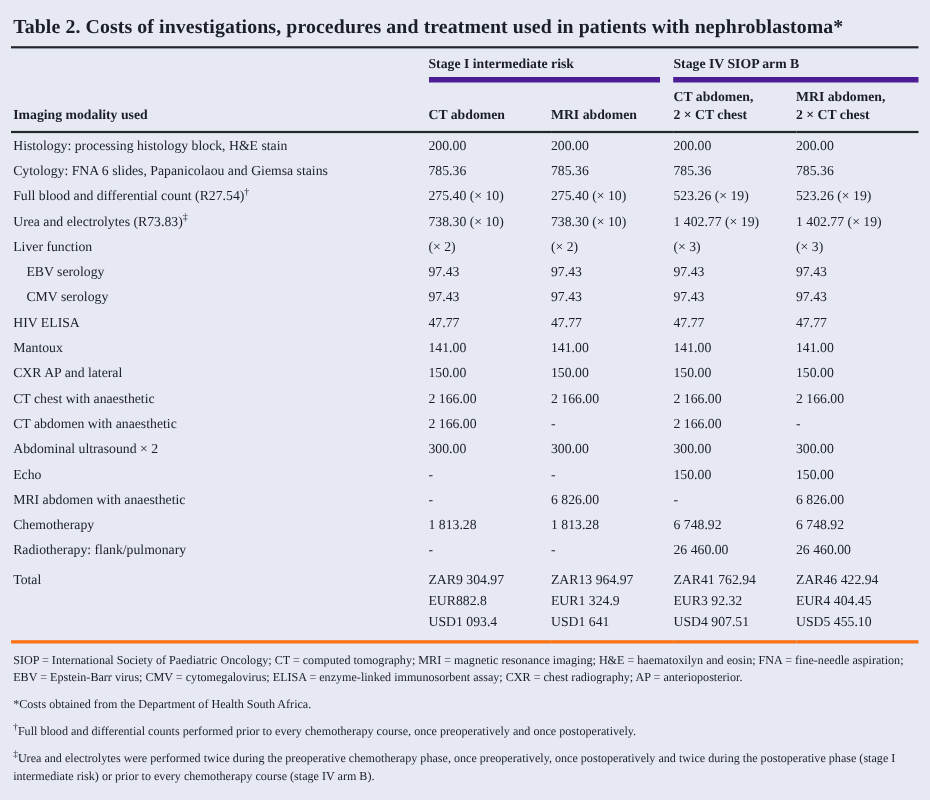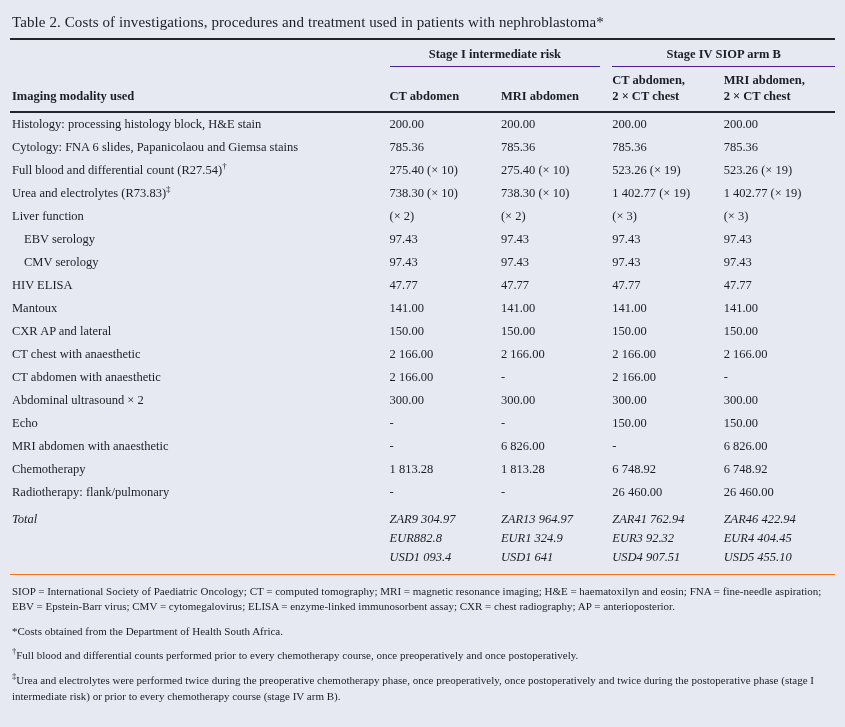--- a/index.html
+++ b/index.html
@@ -8,22 +8,22 @@
   body {
     width: 845px; height: 727px;
     background: #e6e9f2;
     color: #1b1e26;
     font-family: "Liberation Serif", "DejaVu Serif", serif;
     overflow: hidden;
   }
   .panel { padding: 10px 10px 0 10px; }
 
   .table-title {
-    font-weight: normal;
-    font-size: 15px;
+    font-weight: bold;
+    font-size: 18px;
     padding: 4px 0 7px 2px;
     border-bottom: 2px solid #22262b;
     letter-spacing: 0.1px;
   }
 
   table.costs {
     width: 100%;
     border-collapse: collapse;
     table-layout: fixed;
   }
@@ -33,22 +33,22 @@
   thead th {
     font-weight: bold;
     font-size: 12.5px;
     text-align: left;
     vertical-align: bottom;
     padding: 0;
   }
   .group-cell { padding: 5px 0 0 0; }
   .group-cell.gap-right .group-label { margin-right: 12px; }
   .group-label {
-    text-align: center;
-    border-bottom: 1px solid #4c1d95;
+    text-align: left;
+    border-bottom: 5px solid #4c1d95;
     padding: 2px 0 4px 0;
     font-size: 12.5px;
     font-weight: bold;
   }
   tr.subhead th {
     padding: 6px 4px 7px 0;
     border-bottom: 2px solid #22262b;
     white-space: pre-line;
     line-height: 1.25;
   }
@@ -57,21 +57,21 @@
   tbody td {
     font-size: 12.5px;
     padding: 4px 4px 4px 0;
     vertical-align: top;
     line-height: 1.2;
   }
   tbody td.label { padding-left: 2px; }
   tbody td.label.indent { padding-left: 14px; }
   tbody td.value { white-space: pre-line; }
   tr.total-row td { line-height: 1.5; padding-top: 6px; padding-bottom: 7px; }
-  tbody tr:last-child td { border-bottom: 1px solid #f97316; font-style: italic; }
+  tbody tr:last-child td { border-bottom: 3px solid #f97316; }
   sup.row-sup { font-size: 9px; line-height: 0; }
 
   .footnotes { padding: 9px 2px 0 2px; }
   .footnote {
     font-size: 11px;
     line-height: 1.42;
     margin: 0 0 9px 0;
   }
   .footnote sup { font-size: 8.5px; line-height: 0; }
 </style>

